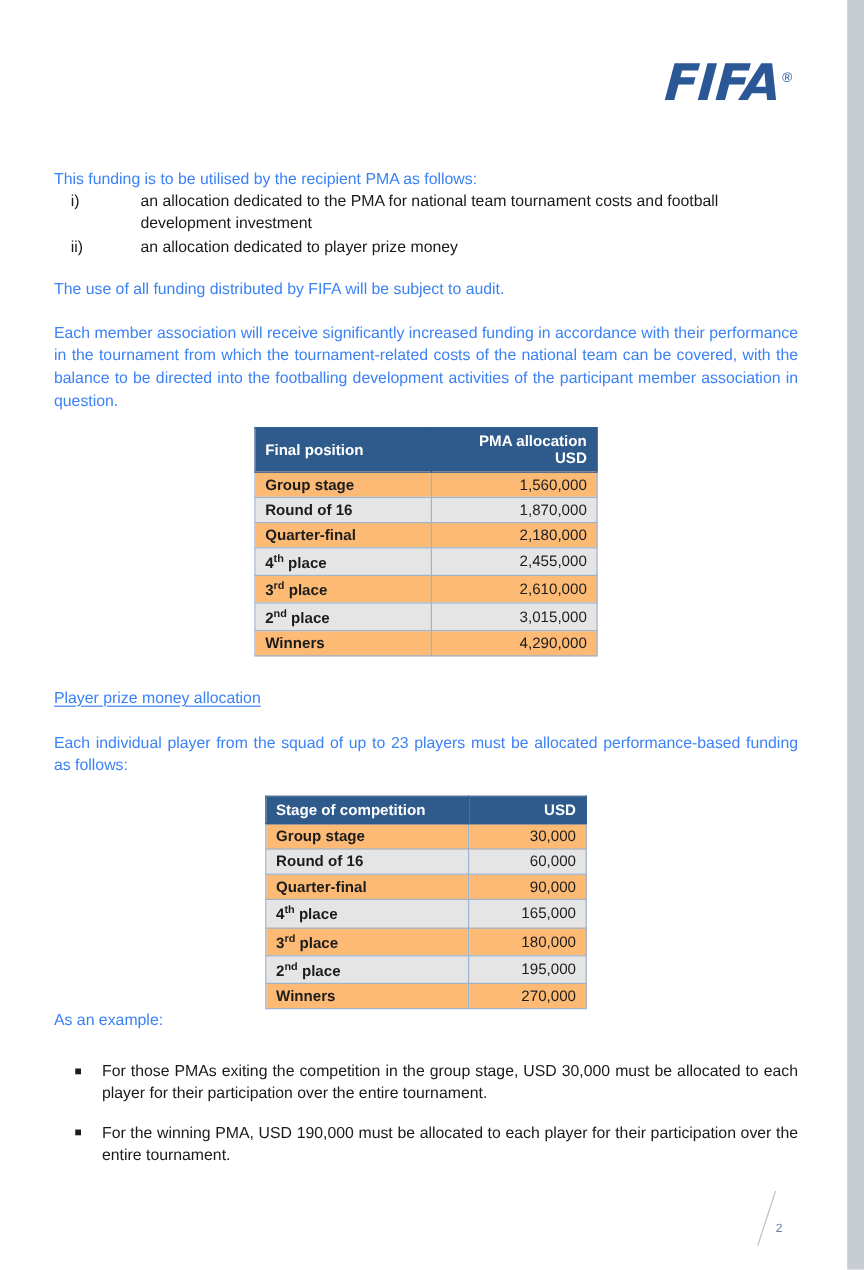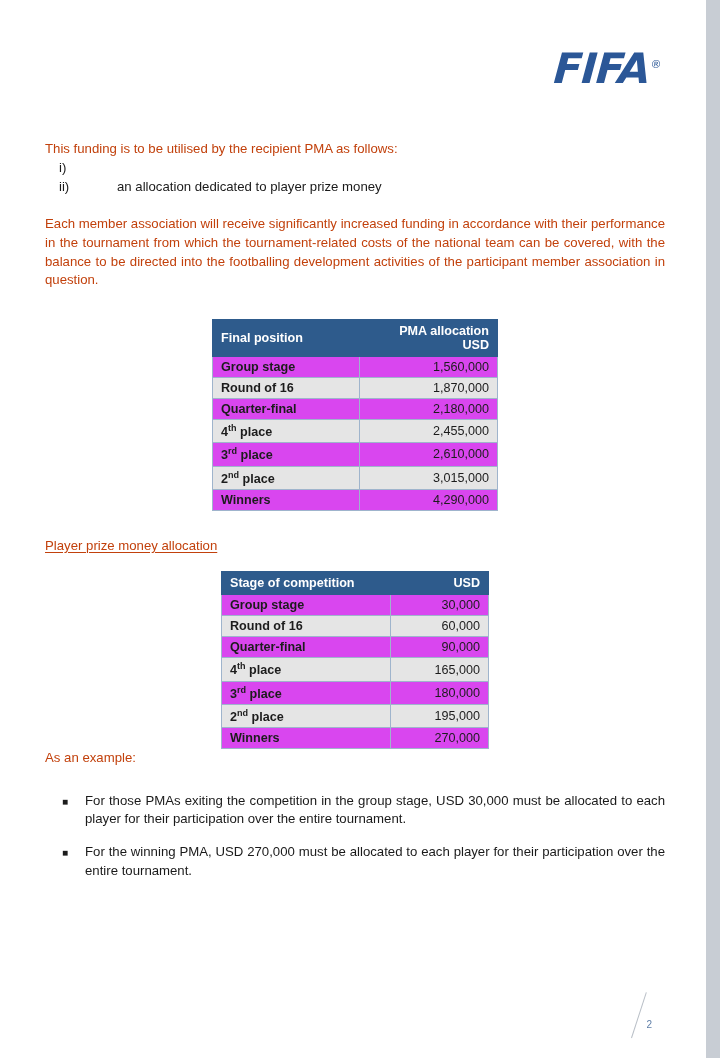--- a/index.html
+++ b/index.html
@@ -64,21 +64,21 @@
     font-weight: normal;
     letter-spacing: 0;
   }
 
   
   p.para {
     font-size: 13.2px;
     line-height: 1.42;
     margin: 0;
     text-align: justify;
-    color: #c2410c;
+    color: #3b82f6;
   }
   .block { margin-bottom: 14px; }
 
   .lead { margin-bottom: 2px; }
 
   .numlist {
     margin: 0 0 0 0;
     padding: 0;
     list-style: none;
   }
@@ -117,21 +117,21 @@
     font-size: 12.6px;
   }
   table.data th.num { text-align: right; }
   table.data td {
     padding: 3px 8px;
     border: 1px solid #9fb4cc;
   }
   table.data td.label { font-weight: bold; text-align: left; }
   table.data td.val { text-align: right; }
   table.data tr.alt td { background: #e5e5e5; }
-  table.data tr.plain td { background: #d946ef; }
+  table.data tr.plain td { background: #fdba74; }
 
   .t1 { width: 286px; }
   .t1 .c1 { width: 148px; }
   .t1 .c2 { width: 138px; }
 
   .t2 { width: 268px; }
   .t2 .c1 { width: 170px; }
   .t2 .c2 { width: 98px; }
 
   sup { font-size: 0.72em; vertical-align: super; }
@@ -185,32 +185,34 @@
     <span class="fifa-logo"><span>FIFA</span><span class="reg">®</span></span>
   </div>
 
   <div class="content" style="top:140px; position:absolute;">
 
     <p class="para lead">This funding is to be utilised by the recipient PMA as follows:</p>
 
     <ul class="numlist block">
       <li>
         <span class="marker">i)</span>
+        <span class="txt">an allocation dedicated to the PMA for national team tournament costs and football development investment</span>
       </li>
       <li>
         <span class="marker">ii)</span>
         <span class="txt">an allocation dedicated to player prize money</span>
       </li>
     </ul>
 
+    <p class="para block" style="margin-top:16px;">The use of all funding distributed by FIFA will be subject to audit.</p>
 
 
     <p class="para block" style="margin-top:18px;">Each member association will receive significantly increased funding in accordance with their performance in the tournament from which the tournament-related costs of the national team can be covered, with the balance to be directed into the footballing development activities of the participant member association in question.</p>
 
-    <div class="table-wrap" style="margin-top:29px;">
+    <div class="table-wrap" style="margin-top:12px;">
       <table class="data t1">
         <thead>
           <tr>
             <th class="c1">Final position</th>
             <th class="c2 num">
               <span>PMA allocation</span><br>
               <span>USD</span>
             </th>
           </tr>
         </thead>
@@ -242,20 +244,21 @@
           <tr class="plain">
             <td class="label">Winners</td>
             <td class="val">4,290,000</td>
           </tr>
         </tbody>
       </table>
     </div>
 
     <p class="para block underlined" style="margin-top:26px;">Player prize money allocation</p>
 
+    <p class="para block" style="margin-top:18px;">Each individual player from the squad of up to 23 players must be allocated performance-based funding as follows:</p>
 
     <div class="table-wrap" style="margin-top:16px;">
       <table class="data t2">
         <thead>
           <tr>
             <th class="c1">Stage of competition</th>
             <th class="c2 num">USD</th>
           </tr>
         </thead>
         <tbody>
@@ -293,21 +296,21 @@
 
     <p class="para" style="">As an example:</p>
 
     <ul class="sq" style="margin-top:24px;">
       <li>
         <span class="bullet">■</span>
         <span class="btxt">For those PMAs exiting the competition in the group stage, USD 30,000 must be allocated to each player for their participation over the entire tournament.</span>
       </li>
       <li>
         <span class="bullet">■</span>
-        <span class="btxt">For the winning PMA, USD 270,000 must be allocated to each player for their participation over the entire tournament.</span>
+        <span class="btxt">For the winning PMA, USD 190,000 must be allocated to each player for their participation over the entire tournament.</span>
       </li>
     </ul>
 
   </div>
 
   <div class="slash"></div>
   <div class="pg-num">2</div>
 </div>
 
 <div class="right-gutter"></div>

